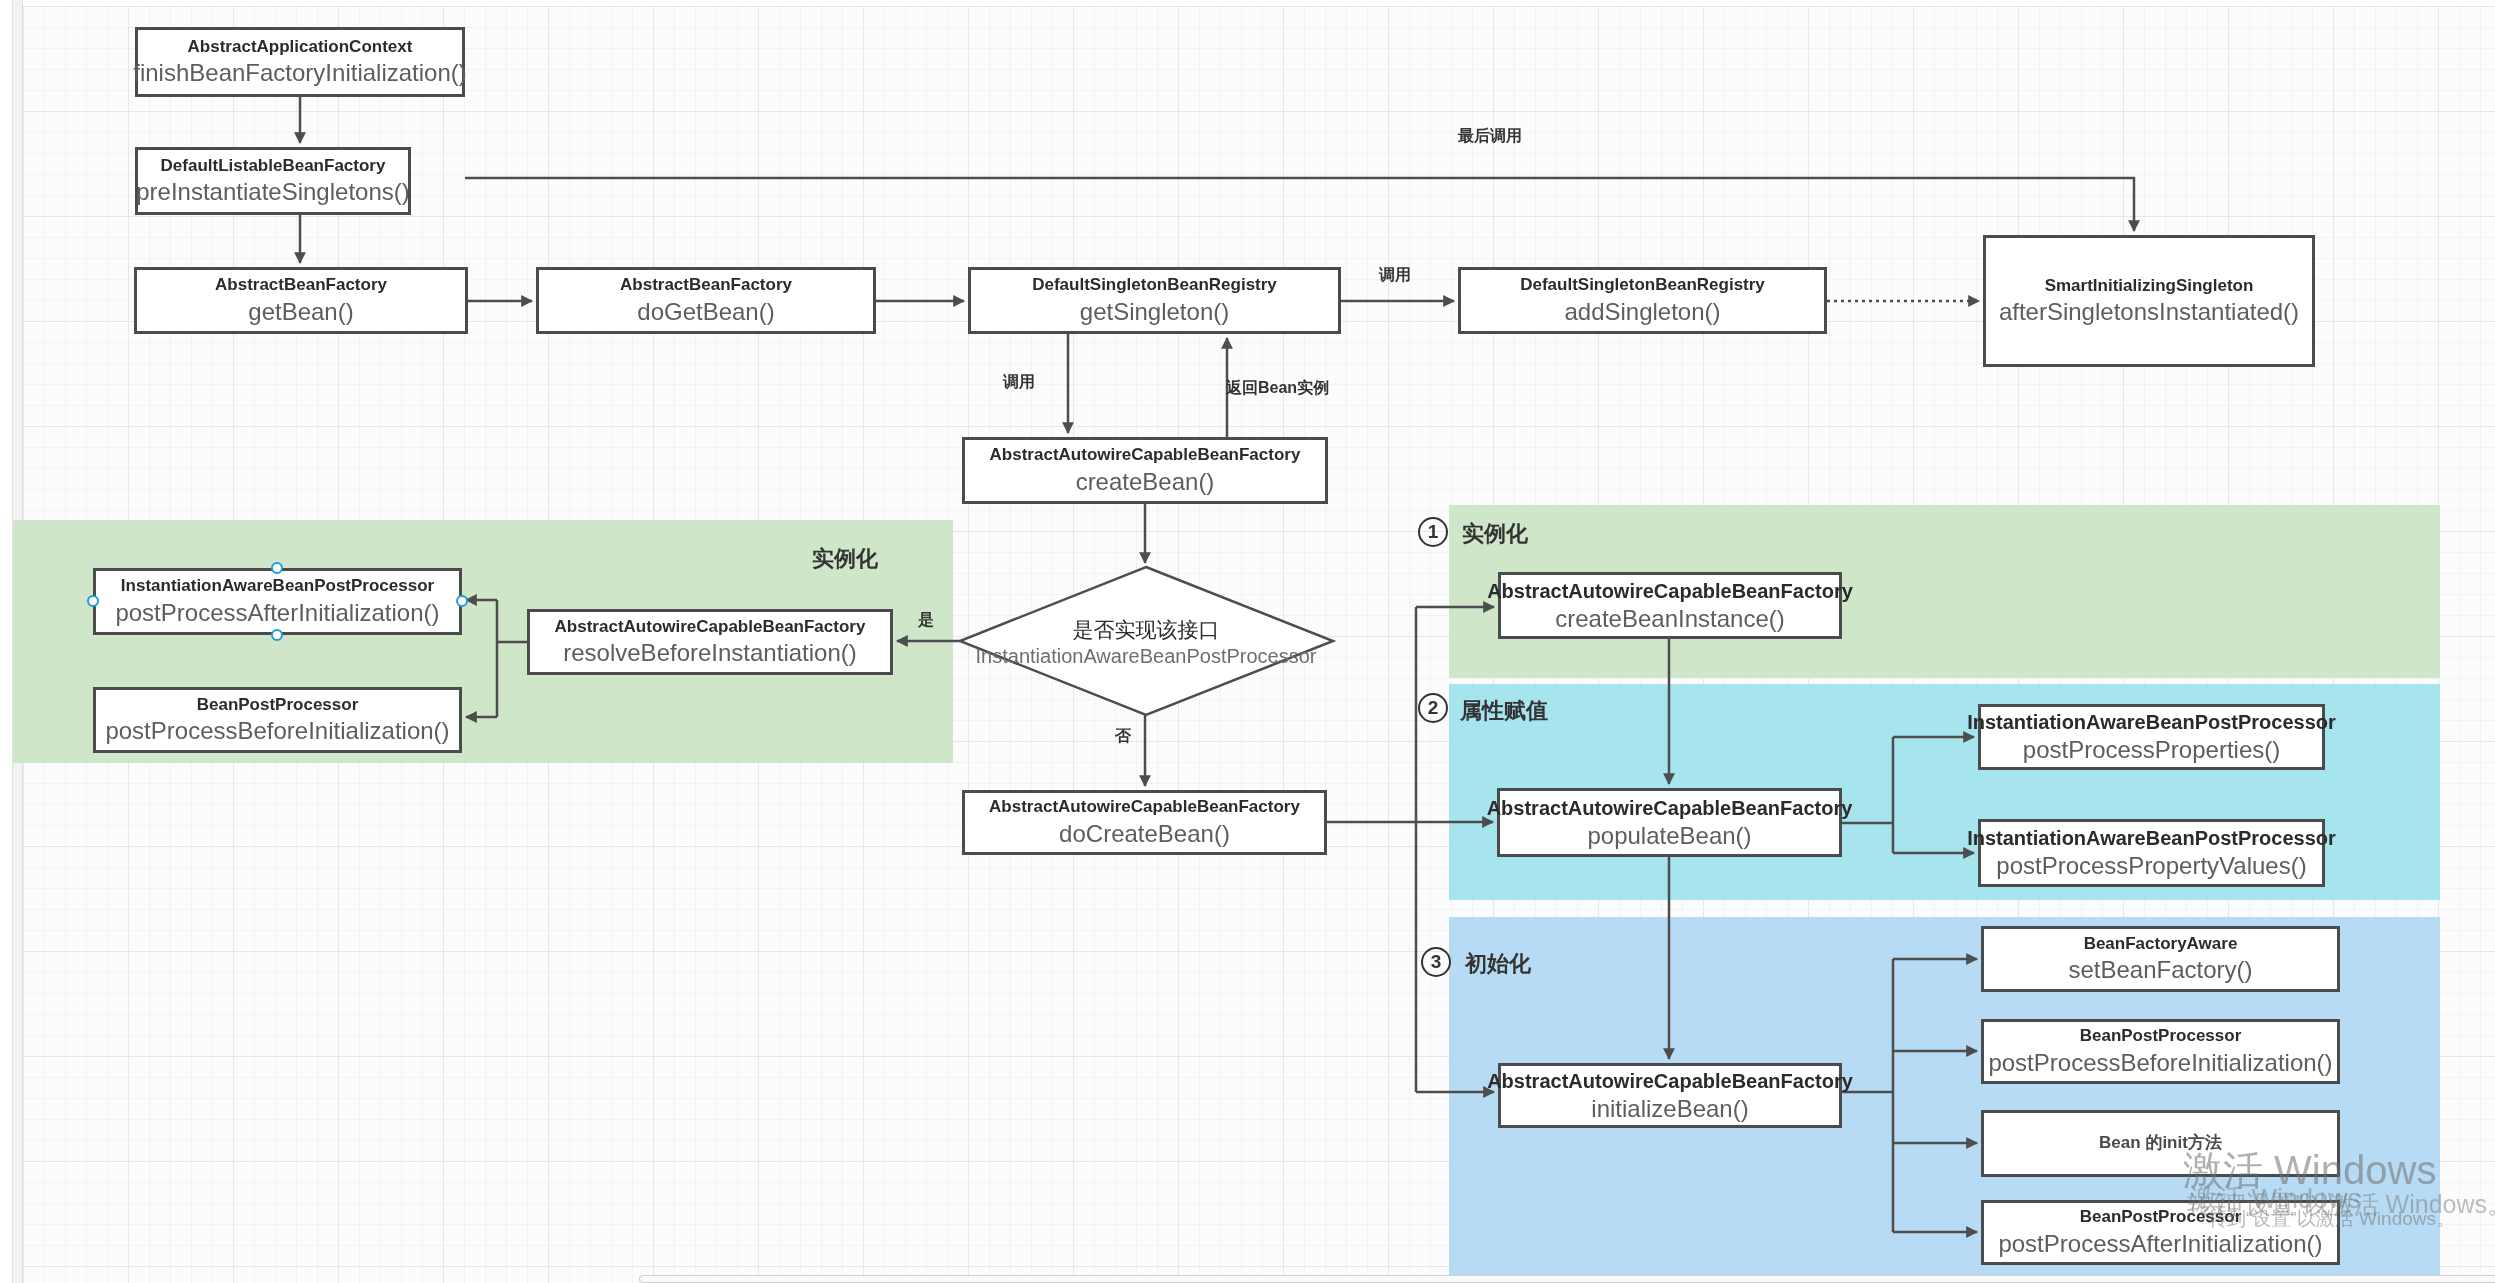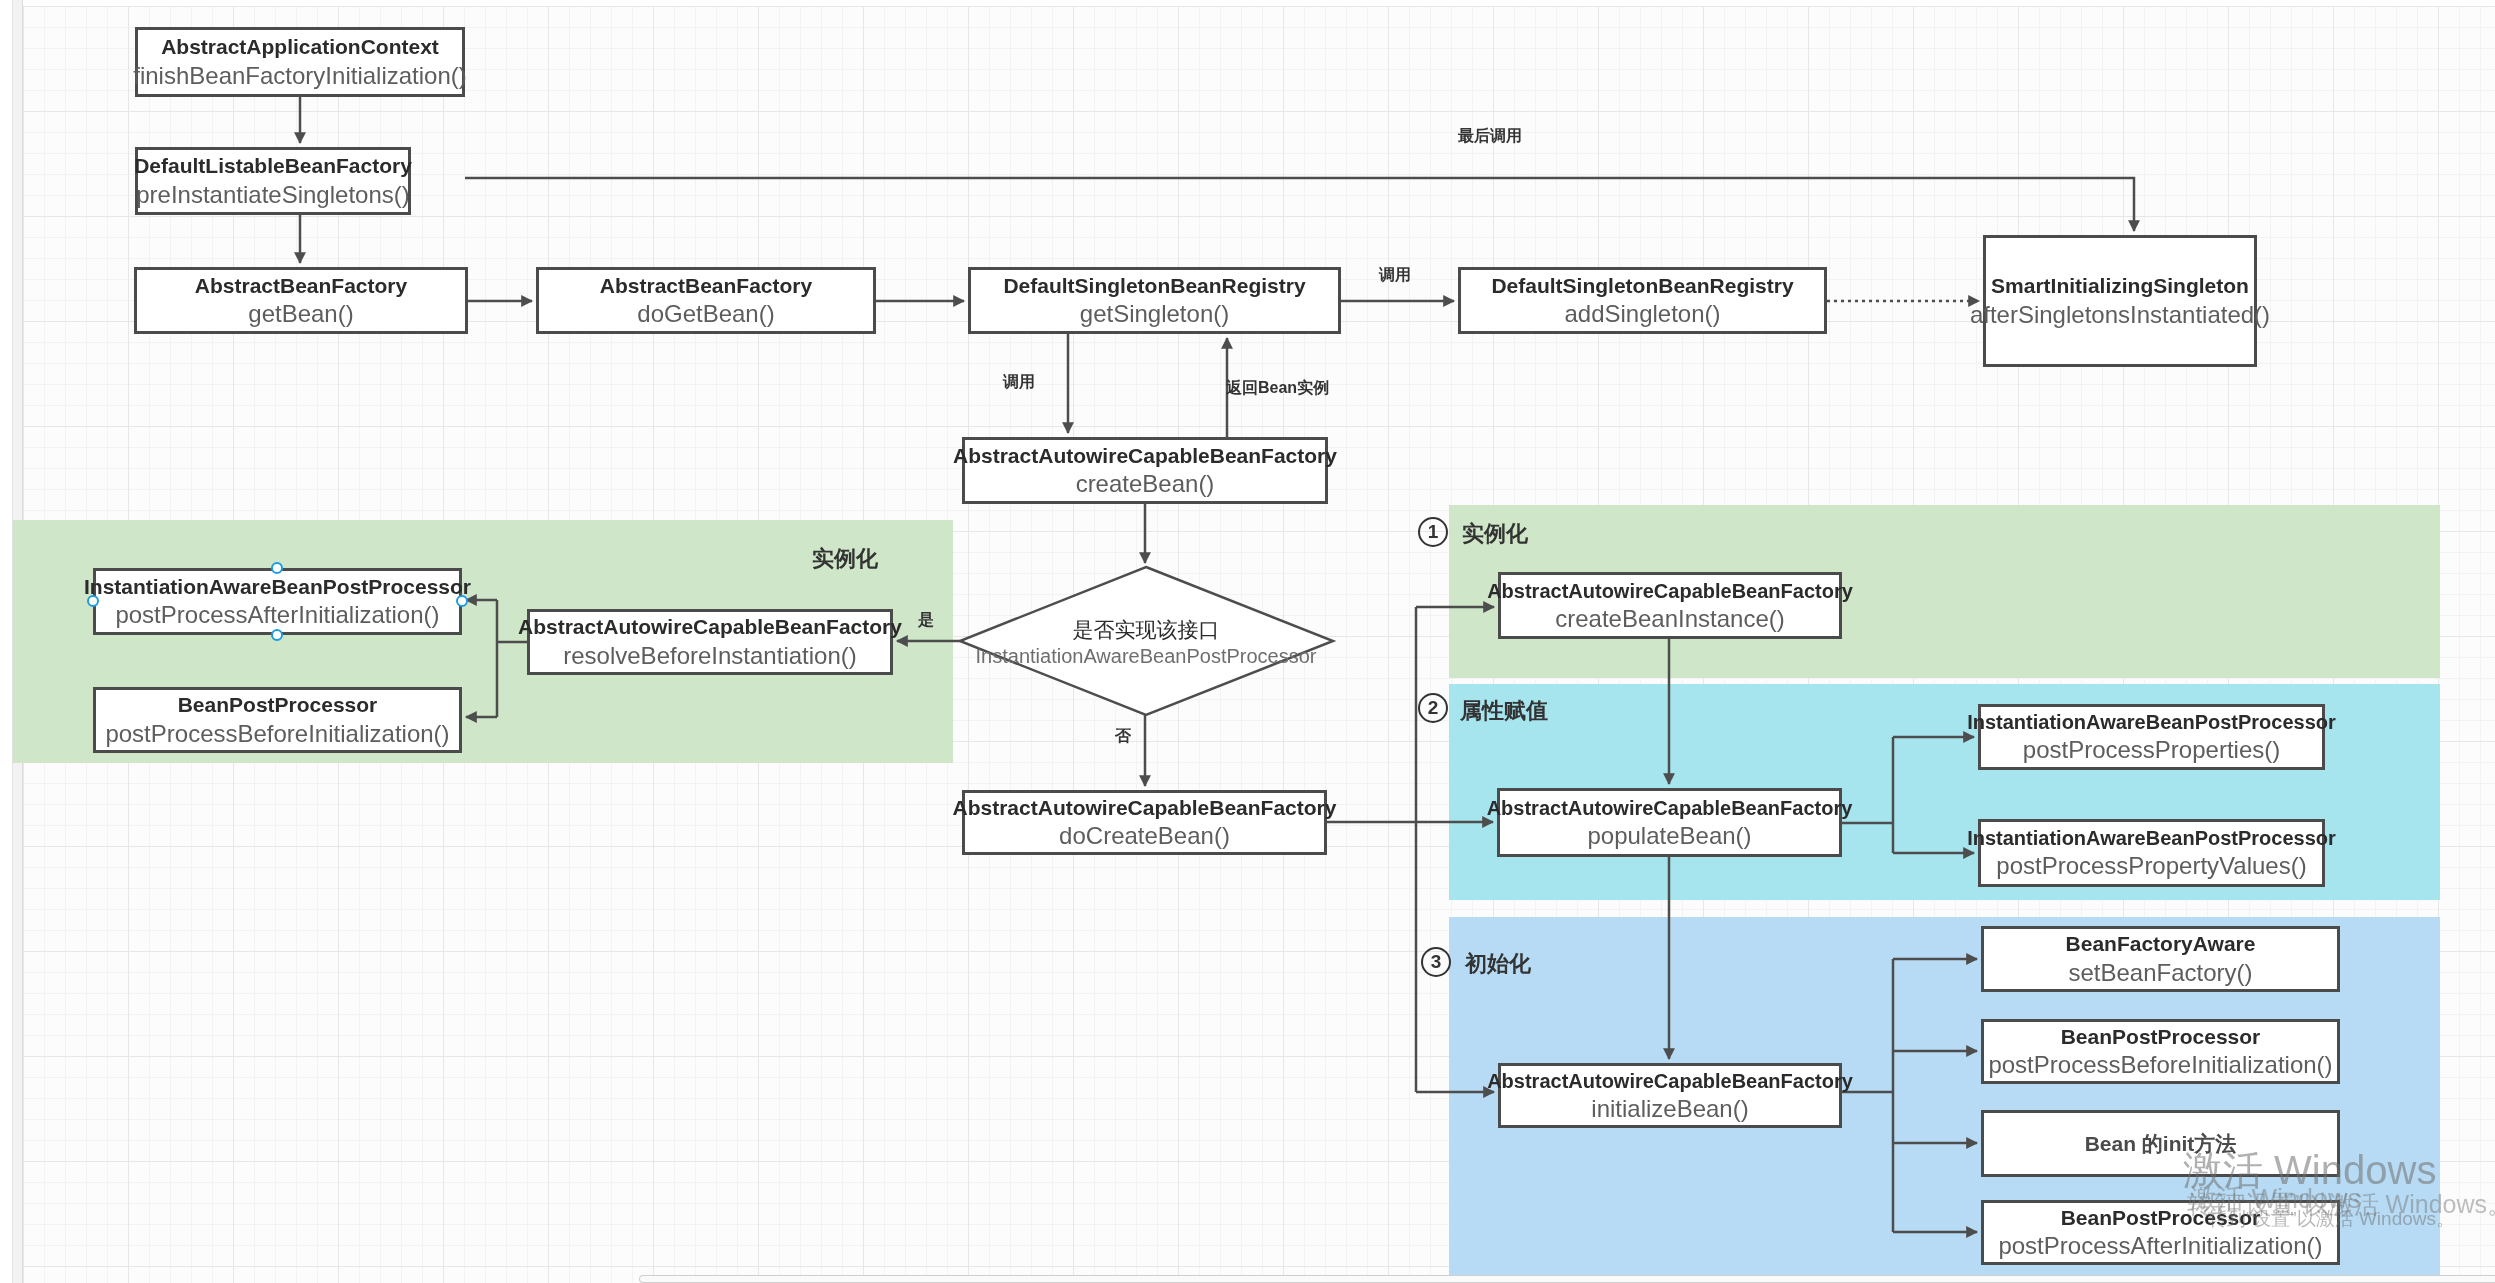--- a/index.html
+++ b/index.html
@@ -19,21 +19,21 @@
   }
   .left-strip{position:absolute;left:12px;top:0;width:11px;height:1283px;background:#f2f2f2;
     border-left:1px solid #e3e3e3;border-right:1px solid #dcdcdc;z-index:4;box-sizing:border-box}
   .region{position:absolute;z-index:10}
   svg.edges{position:absolute;left:0;top:0;z-index:20}
   .node{
     position:absolute;background:#fff;border:3px solid #4b4b4b;box-sizing:border-box;
     display:flex;flex-direction:column;align-items:center;justify-content:center;
     text-align:center;z-index:30;
   }
-  .nt{font-weight:bold;font-size:21px;color:#2b2b2b;line-height:1.3;white-space:nowrap}
+  .nt{font-weight:bold;font-size:17px;color:#2b2b2b;line-height:1.3;white-space:nowrap}
   .nm{font-size:24px;color:#5d5d5d;line-height:1.25;white-space:nowrap}
   .nm:empty{display:none}
   .node.plain .nt{font-weight:700;color:#4a4a4a}
   .decision-text{
     position:absolute;left:946px;top:569px;width:400px;height:146px;z-index:35;
     display:flex;flex-direction:column;align-items:center;justify-content:center;text-align:center;
   }
   .dt1{font-weight:normal;font-size:21px;color:#2b2b2b;line-height:1.35;white-space:nowrap}
   .dt2{font-size:20px;color:#6e6e6e;line-height:1.2;white-space:nowrap}
   .elabel{position:absolute;z-index:40;font-size:16px;font-weight:bold;color:#333;white-space:nowrap}
@@ -121,21 +121,21 @@
   <div class="nm">doGetBean()</div>
 </div>
 <div class="node" style="left:968px;top:267px;width:373px;height:67px">
   <div class="nt">DefaultSingletonBeanRegistry</div>
   <div class="nm">getSingleton()</div>
 </div>
 <div class="node" style="left:1458px;top:267px;width:369px;height:67px">
   <div class="nt">DefaultSingletonBeanRegistry</div>
   <div class="nm">addSingleton()</div>
 </div>
-<div class="node" style="left:1983px;top:235px;width:274px;height:132px">
+<div class="node" style="left:1983px;top:235px;width:332px;height:132px">
   <div class="nt" style="white-space:normal">SmartInitializingSingleton</div>
   <div class="nm" style="white-space:normal">afterSingletonsInstantiated()</div>
 </div>
 <div class="node" style="left:962px;top:437px;width:366px;height:67px">
   <div class="nt">AbstractAutowireCapableBeanFactory</div>
   <div class="nm">createBean()</div>
 </div>
 <div class="node" style="left:527px;top:609px;width:366px;height:66px">
   <div class="nt">AbstractAutowireCapableBeanFactory</div>
   <div class="nm">resolveBeforeInstantiation()</div>

